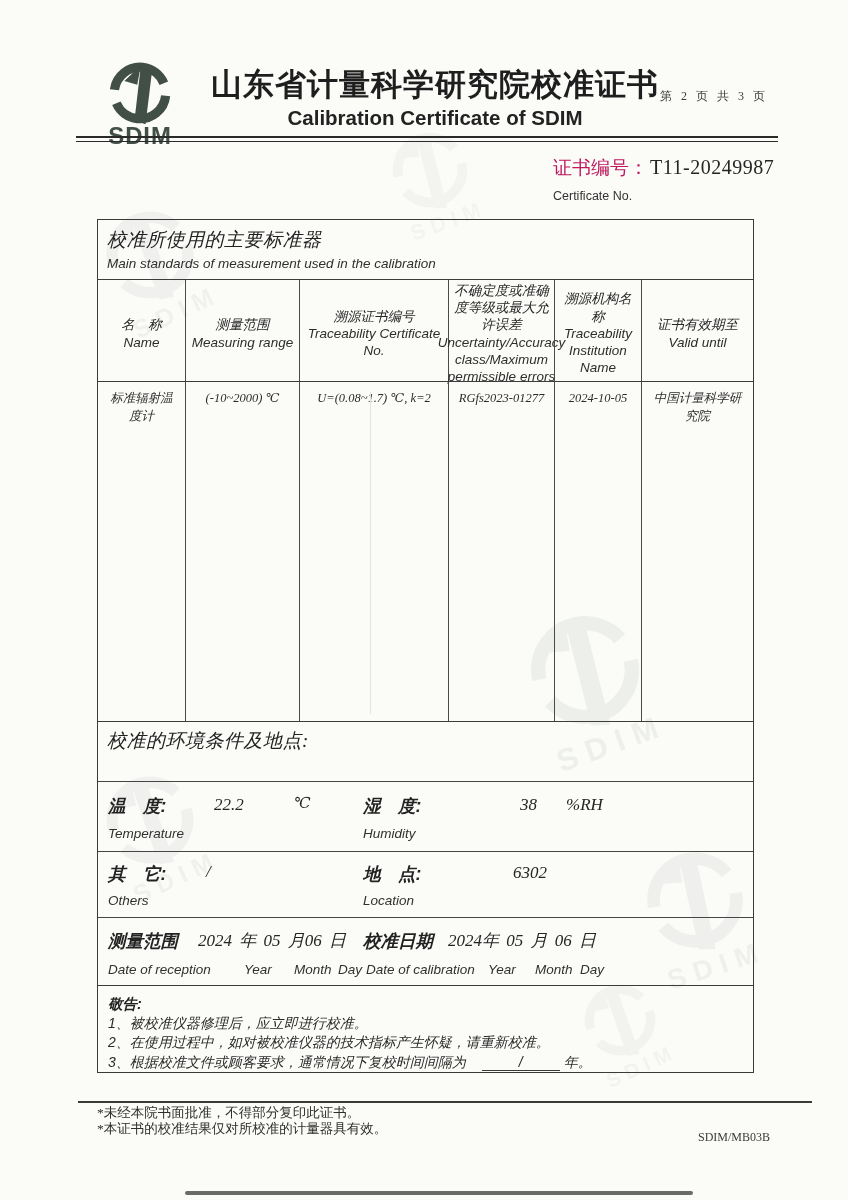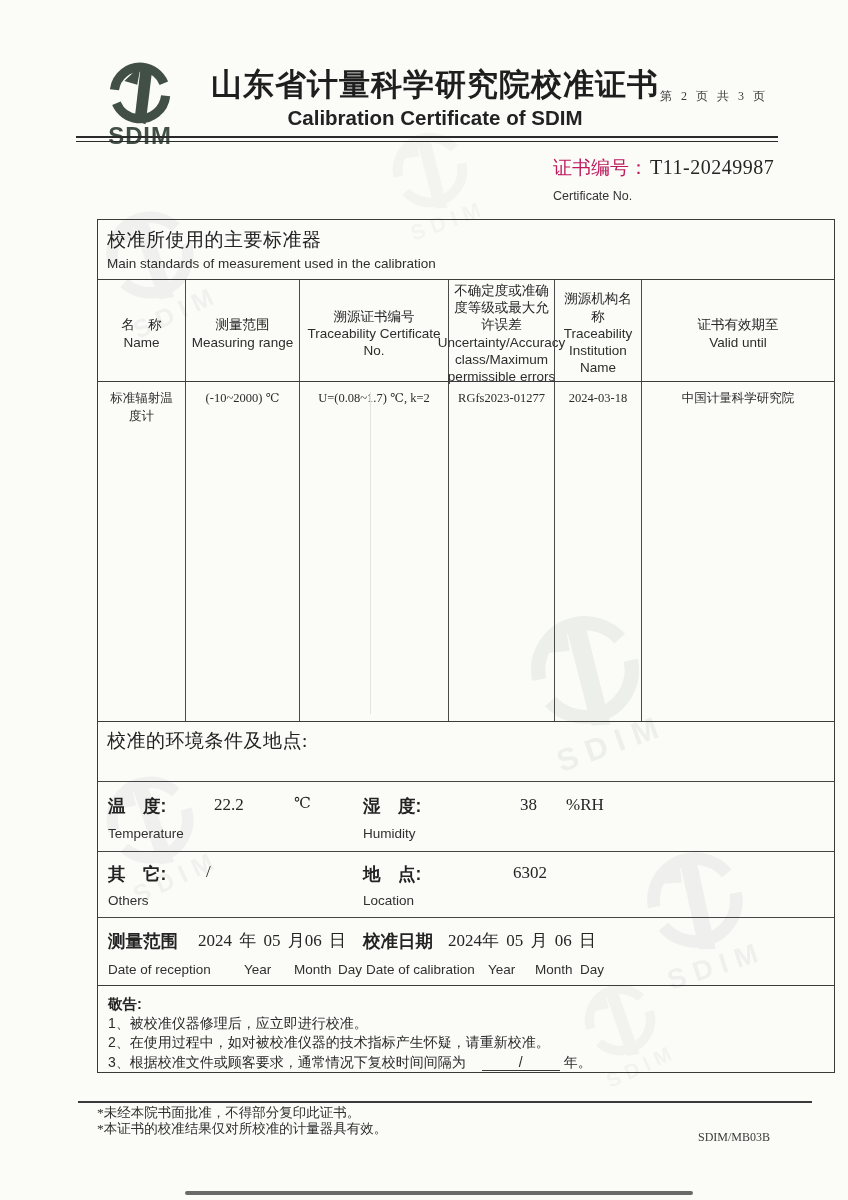--- a/index.html
+++ b/index.html
@@ -19,22 +19,22 @@
   .page-info { position:absolute; left:660px; top:88px; font-size:12px; letter-spacing:3px; color:#3a3a3a; }
   .title-en { position:absolute; left:205px; top:106px; width:460px; text-align:center;
               font-size:20.5px; font-weight:700; color:#222; }
   .header-rule { position:absolute; left:76px; top:136px; width:702px; height:6px;
                  border-top:2.5px solid #2a2a2a; border-bottom:1.5px solid #2a2a2a; }
   .cert-label { position:absolute; left:553px; top:155px; font-size:19px; color:#be185d; }
   .cert-value { position:absolute; left:650px; top:156px; font-size:20px; color:#252525; letter-spacing:.5px; }
   .cert-label-en { position:absolute; left:553px; top:189px; font-size:12.5px; color:#333; }
 
   
-  .main-table { position:absolute; left:97px; top:219px; width:738px; height:854px;
-                border:1.8px solid #3a3a3a; display:flex; flex-direction:column; }
+  .main-table { position:absolute; left:97px; top:219px; width:657px; height:854px;
+                border:1.8px solid #3a3a3a; display:flex; flex-direction:column;font-style:italic; }
   .row { position:relative; width:100%; }
   .bt-heavy { border-top:1.7px solid #3c3c3c; }
   .bt-light { border-top:1.4px solid #454545; }
 
   .row-section-title { height:59px; padding:7px 9px 0; }
   .sec-cn { font-size:19px; letter-spacing:.5px; color:#222; }
   .sec-en { font-size:13.5px; margin-top:3px; color:#2f2f2f; }
 
   .grid6 { display:grid; grid-template-columns:87px 114px 149px 106px 87px 1fr; }
   .grid6 > div { border-left:1px solid #4a4a4a; }
@@ -149,21 +149,21 @@
         <span>证书有效期至</span>
         <span class="en sans">Valid until</span>
       </div>
     </div>
 
     <div class="row row-data grid6 bt-heavy">
       <div>标准辐射温度计</div>
       <div>(-10~2000) ℃</div>
       <div>U=(0.08~1.7) ℃, k=2</div>
       <div>RGfs2023-01277</div>
-      <div>2024-03-18</div>
+      <div>2024-10-05</div>
       <div class="cell-inst">中国计量科学研究院</div>
     </div>
 
     <div class="row row-env-title bt-heavy">
       <div class="sec-cn">校准的环境条件及地点:</div>
     </div>
 
     <div class="row row-temp bt-light">
       <span class="abs lbl-cn" style="left:10px; top:12px;">温　度:</span>
       <span class="abs val" style="left:116px; top:13px;">22.2</span>

